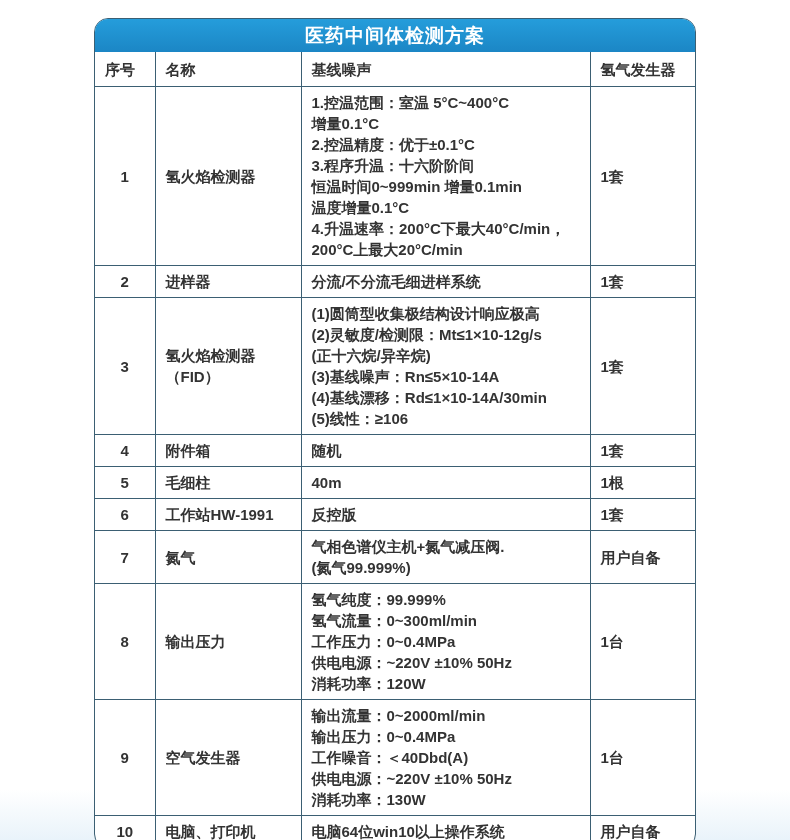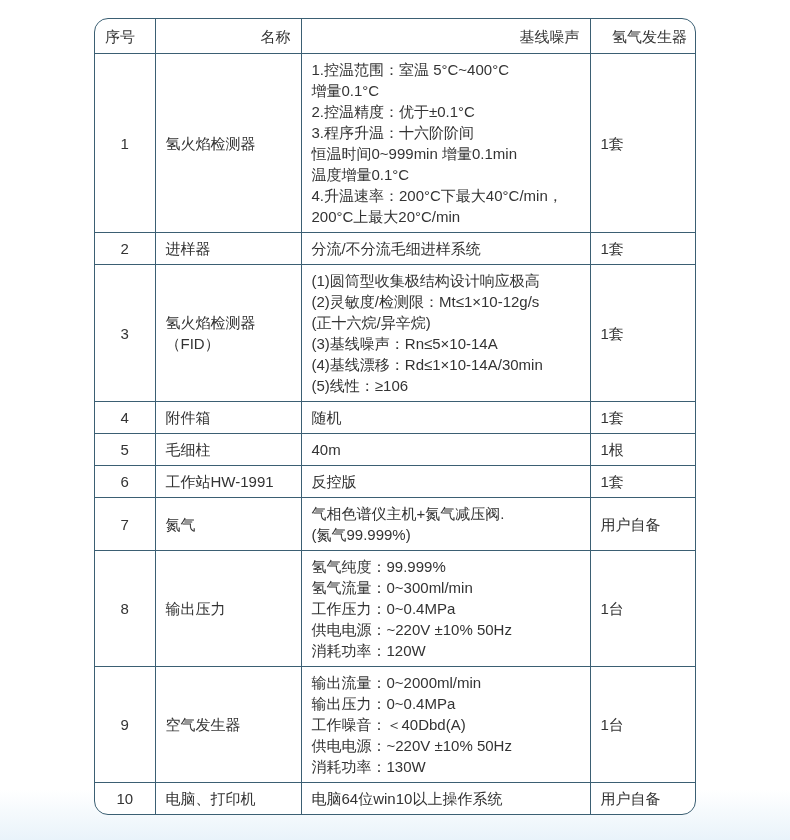--- a/index.html
+++ b/index.html
@@ -35,39 +35,42 @@
   }
   col.w-no{width:60px;}
   col.w-name{width:146px;}
   col.w-spec{width:289px;}
   col.w-qty{width:107px;}
   th,td{
     border:1px solid #3b5f73;
     padding:5px 10px;
     vertical-align:middle;
     text-align:left;
-    font-weight:normal;
+    font-weight:bold;
     line-height:1.4;
     color:#333;
   }
-  thead th{height:24px;text-align:right;}
+  thead th{height:24px;}
   td.c-no,th.c-no{text-align:center;padding-left:4px;padding-right:4px;}
   th.c-no{text-align:left;padding-left:10px;}
   td.c-spec{white-space:pre-line;}
   td.c-name{white-space:pre-line;}
   
   table tr>*:first-child{border-left:none;}
   table tr>*:last-child{border-right:none;}
   table thead tr th{border-top:none;}
   table tbody tr:last-child td{border-bottom:none;}
 </style>
 </head>
 <body>
 
 <div class="panel">
+  <div class="banner">
+    <span>医药中间体检测方案</span>
+  </div>
   <table>
     <colgroup>
       <col class="w-no">
         <col class="w-name">
         <col class="w-spec">
         <col class="w-qty">
     </colgroup>
     <thead>
       <tr>
         <th class="c-no">序号</th>

